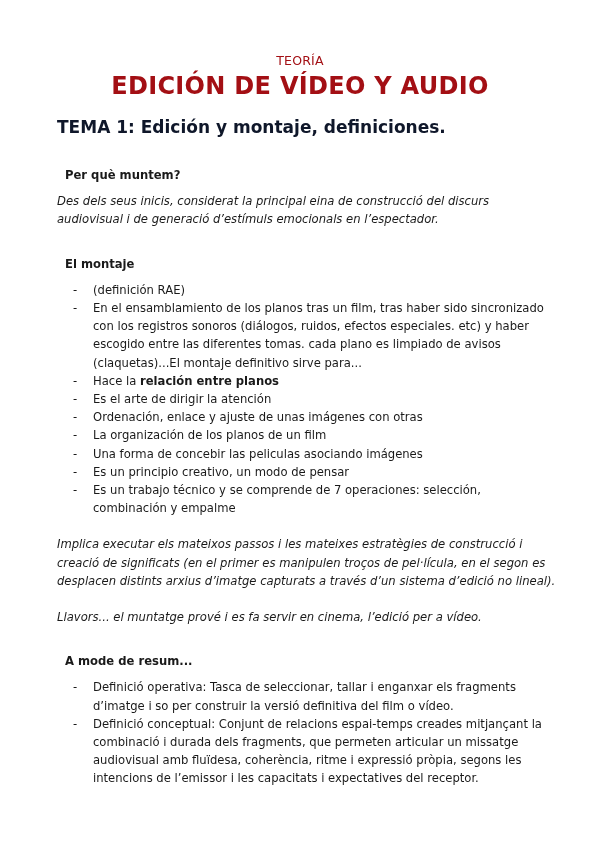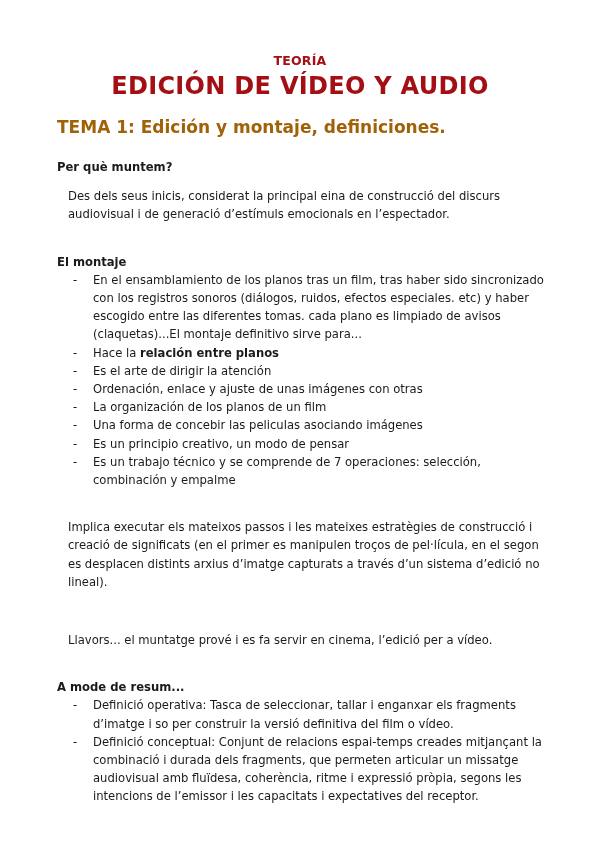--- a/index.html
+++ b/index.html
@@ -4,38 +4,38 @@
   <style>
     html, body { margin: 0; padding: 0; background: #ffffff; }
     body {
       width: 600px; height: 848px; position: relative; overflow: hidden;
       font-family: "DejaVu Sans", sans-serif;
       color: #1a1a1a;
     }
     .page { position: absolute; left: 0; top: 0; width: 600px; height: 848px; }
     .title-top {
       position: absolute; left: 0; width: 600px; text-align: center;
-      top: 53px; font-size: 12.5px; font-weight: bold; color: #a30f14;
+      top: 53px; font-size: 12.5px; font-weight: normal; color: #a30f14;
       letter-spacing: 0.2px;
     }
     .title-main {
       position: absolute; left: 0; width: 600px; text-align: center;
       top: 72px; font-size: 24px; font-weight: bold; color: #a30f14;
       letter-spacing: 0.3px;
     }
     .tema {
       position: absolute; left: 57px; top: 117px;
-      font-size: 17px; font-weight: bold; color: #a16207;
+      font-size: 17px; font-weight: bold; color: #0f172a;
     }
     .content {
       position: absolute; left: 57px; top: 158px; width: 500px;
       font-size: 11.6px; line-height: 18.2px;
     }
-    .h { font-weight: bold; margin: 0; }
-    .p { margin: 11px; }
+    .h { font-weight: bold; margin: 8px; }
+    .p { margin: 0; font-style: italic; }
     .gap { height: 18px; }
     ul.dash { list-style: none; margin: 0; padding: 0; }
     ul.dash li { position: relative; padding-left: 36px; }
     ul.dash li::before {
       content: "-"; position: absolute; left: 16px; top: 0;
     }
     b { font-weight: bold; }
   </style>
 </head>
 <body>
@@ -45,20 +45,21 @@
   <div class="title-main">EDICIÓN DE VÍDEO Y AUDIO</div>
   <div class="tema">TEMA 1: Edición y montaje, definiciones.</div>
 
   <div class="content">
     <p class="h">Per què muntem?</p>
     <p class="p">Des dels seus inicis, considerat la principal eina de construcció del discurs audiovisual i de generació d’estímuls emocionals en l’espectador.</p>
     <div class="gap"></div>
 
     <p class="h">El montaje</p>
     <ul class="dash">
+      <li> (definición RAE)</li>
       <li>En el ensamblamiento de los planos tras un film, tras haber sido sincronizado con los registros sonoros (diálogos, ruidos, efectos especiales. etc) y haber escogido entre las diferentes tomas. cada plano es limpiado de avisos (claquetas)...El montaje definitivo sirve para...</li>
       <li><span>Hace la </span><b>relación entre planos</b></li>
       <li>Es el arte de dirigir la atención</li>
       <li>Ordenación, enlace y  ajuste de unas imágenes con otras</li>
       <li>La organización de los planos de un film</li>
       <li>Una forma de concebir las peliculas asociando imágenes</li>
       <li>Es un principio creativo, un modo de pensar</li>
       <li>Es un trabajo técnico y se comprende de 7 operaciones: selección, combinación y empalme</li>
     </ul>
     <div class="gap"></div>

